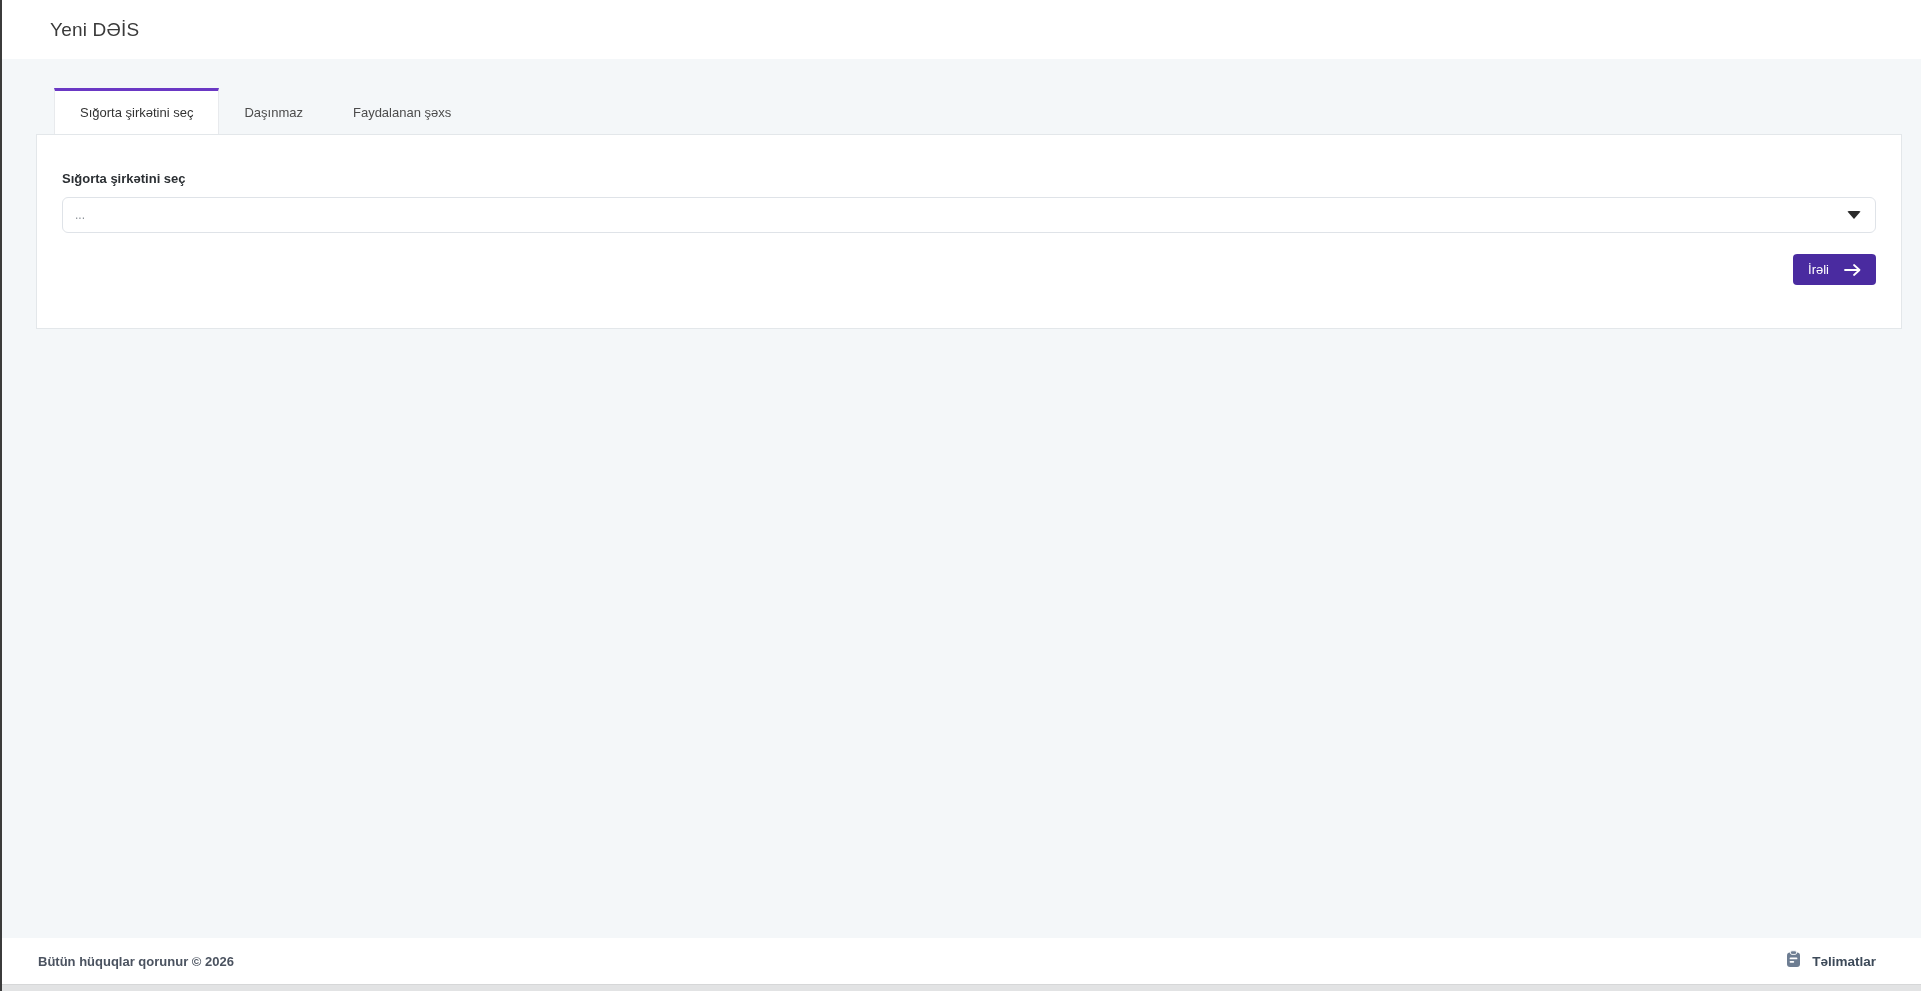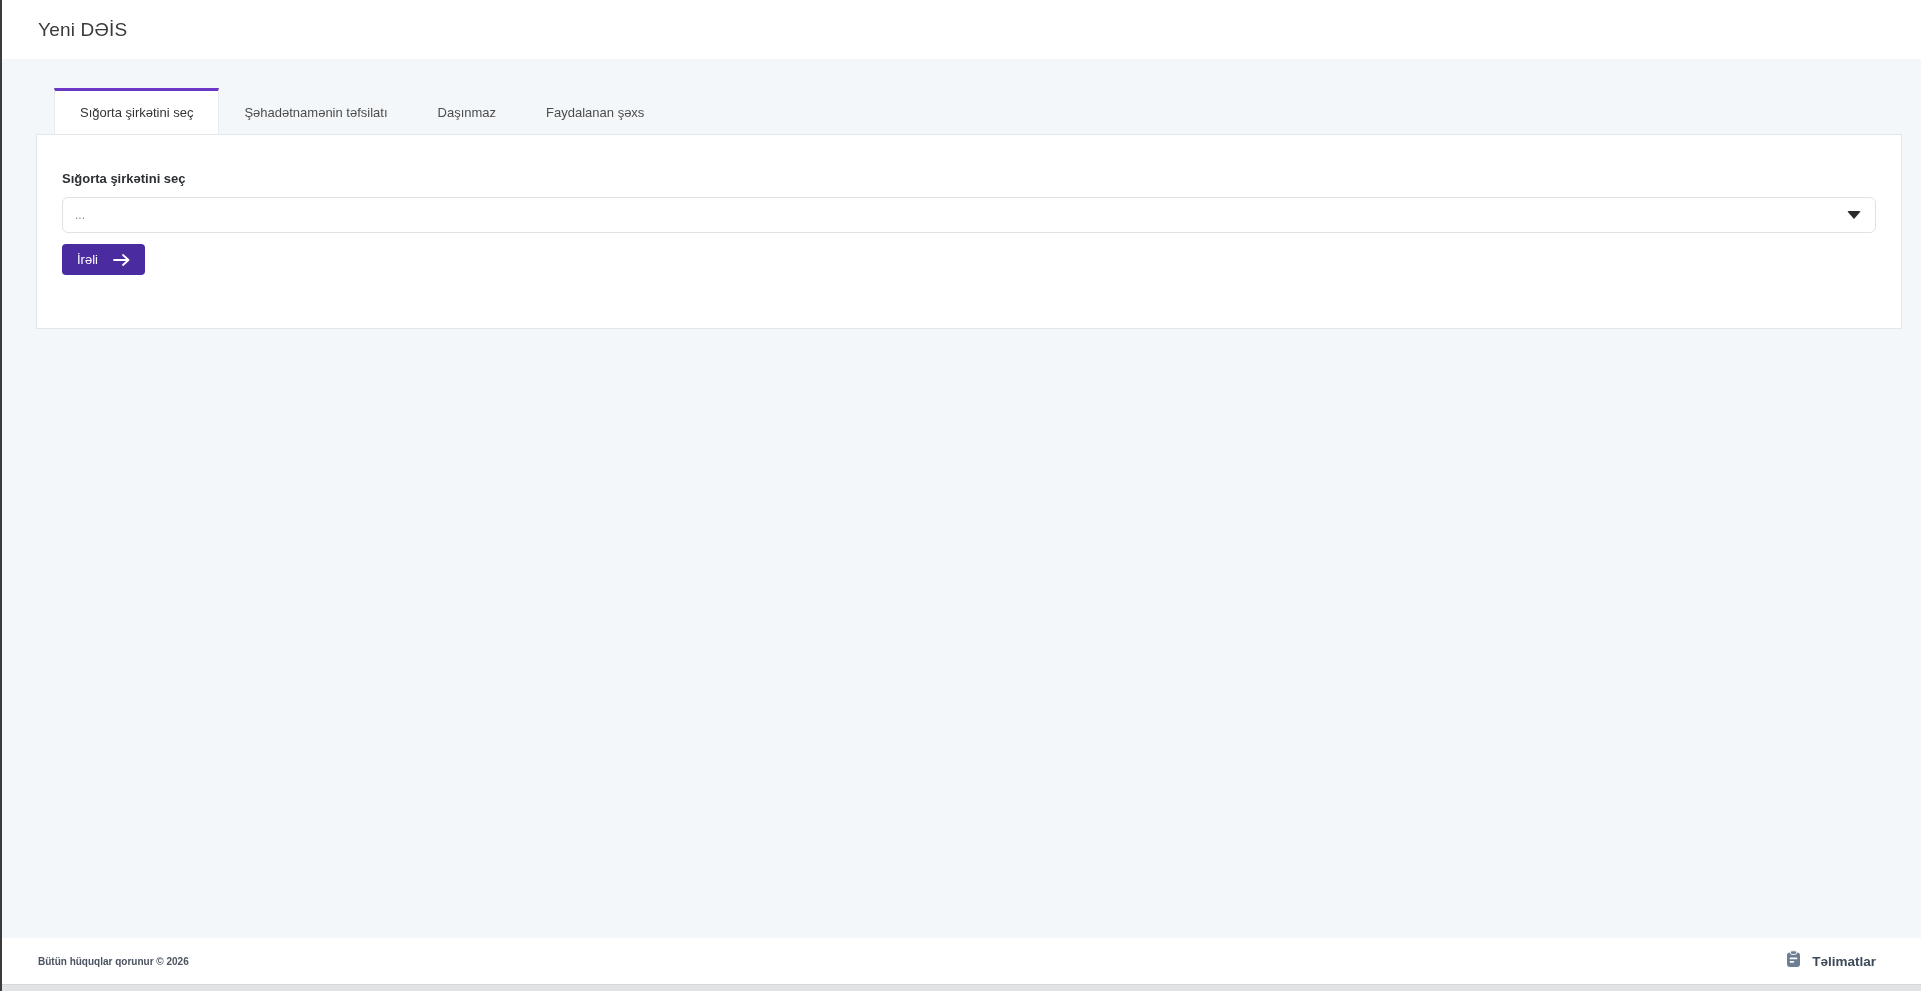--- a/index.html
+++ b/index.html
@@ -17,21 +17,21 @@
   }
   
   .left-edge{
     position:absolute;left:0;top:0;width:2px;height:991px;
     background:#3b3b3b;z-index:50;
   }
   
   .app-header{
     height:59px;background:#ffffff;
     display:flex;align-items:center;
-    padding:0 38px;
+    padding:0 50px;
   }
   .app-title{
     font-size:19px;font-weight:400;color:#3a3a3a;letter-spacing:.2px;
   }
   
   .main-area{
     height:879px;
     background:var(--page-background);
     padding:29px 19px 0 36px;
   }
@@ -77,43 +77,43 @@
     font-size:12px;color:#8a9097;
   }
   .caret-down{
     width:0;height:0;
     border-left:7px solid transparent;
     border-right:7px solid transparent;
     border-top:8px solid #2b2b2b;
     border-radius:2px;
   }
   .button-row{
-    margin-top:11px;
-    display:flex;justify-content:flex-start;
+    margin-top:21px;
+    display:flex;justify-content:flex-end;
   }
   .next-button{
     background:var(--accent-purple);
     color:#ffffff;
     border:none;border-radius:4px;
     height:31px;
     padding:0 15px;
     font-size:13px;
     font-family:"Liberation Sans", sans-serif;
     display:flex;align-items:center;gap:15px;
     cursor:pointer;
   }
   .arrow-right{display:flex;align-items:center;}
   
   .app-footer{
     height:46px;background:#ffffff;
     display:flex;align-items:center;justify-content:space-between;
     padding:0 45px 0 38px;
   }
   .copyright{
-    font-size:10px;font-weight:700;color:#4b5360;
+    font-size:13px;font-weight:700;color:#4b5360;
   }
   .instructions{
     display:flex;align-items:center;gap:10px;cursor:pointer;
   }
   .instructions-label{
     font-size:13.5px;color:#3d4a59;font-weight:700;
   }
   
   .hscrollbar{
     height:7px;background:#e2e3e4;border-top:1px solid #d6d7d8;
@@ -125,21 +125,20 @@
 <div class="left-edge"></div>
 
 <header class="app-header">
   <div class="app-title">Yeni DƏİS</div>
 </header>
 
 <div class="main-area">
 
   <nav class="tab-bar">
     <div class="tab active">Sığorta şirkətini seç</div>
-    <div class="tab">Şəhadətnamənin təfsilatı</div>
     <div class="tab">Daşınmaz</div>
     <div class="tab">Faydalanan şəxs</div>
   </nav>
 
   <section class="card">
     <div class="field-label">Sığorta şirkətini seç</div>
 
     <div class="select-box">
       <span class="select-value">...</span>
       <span class="caret-down"></span>

